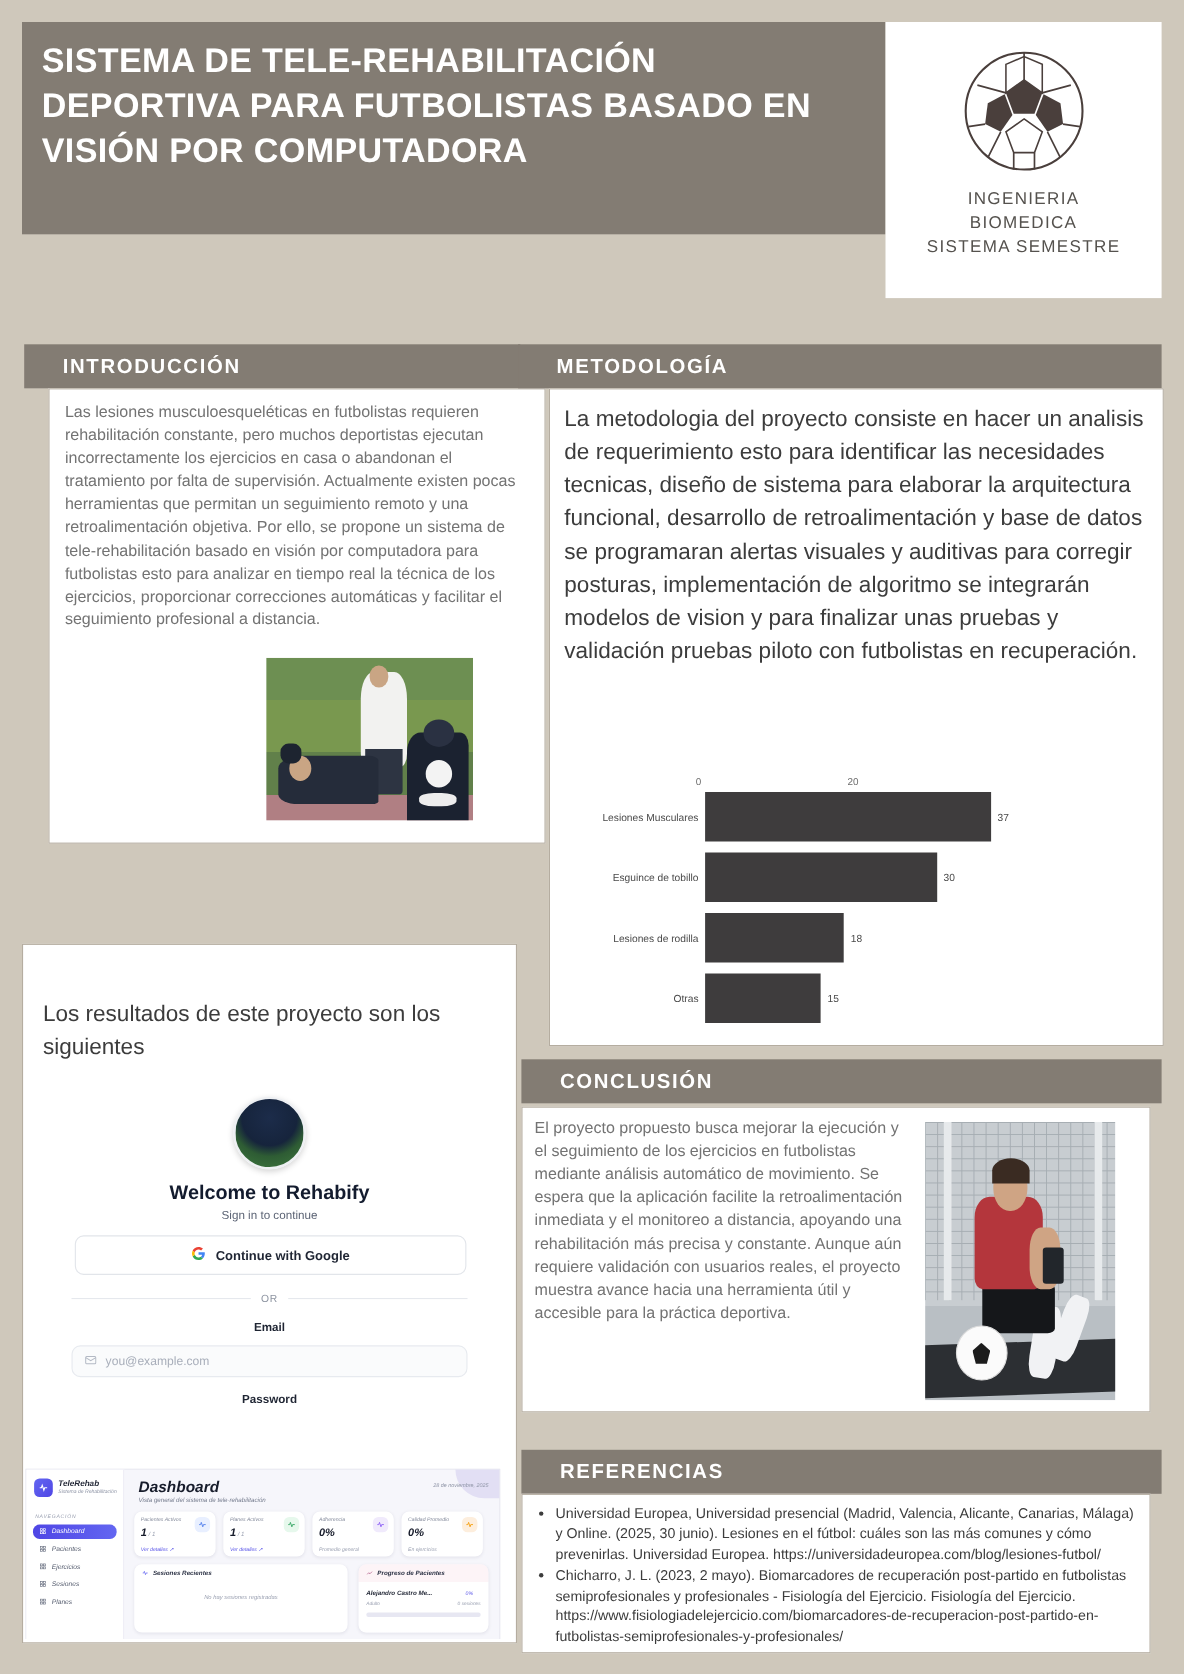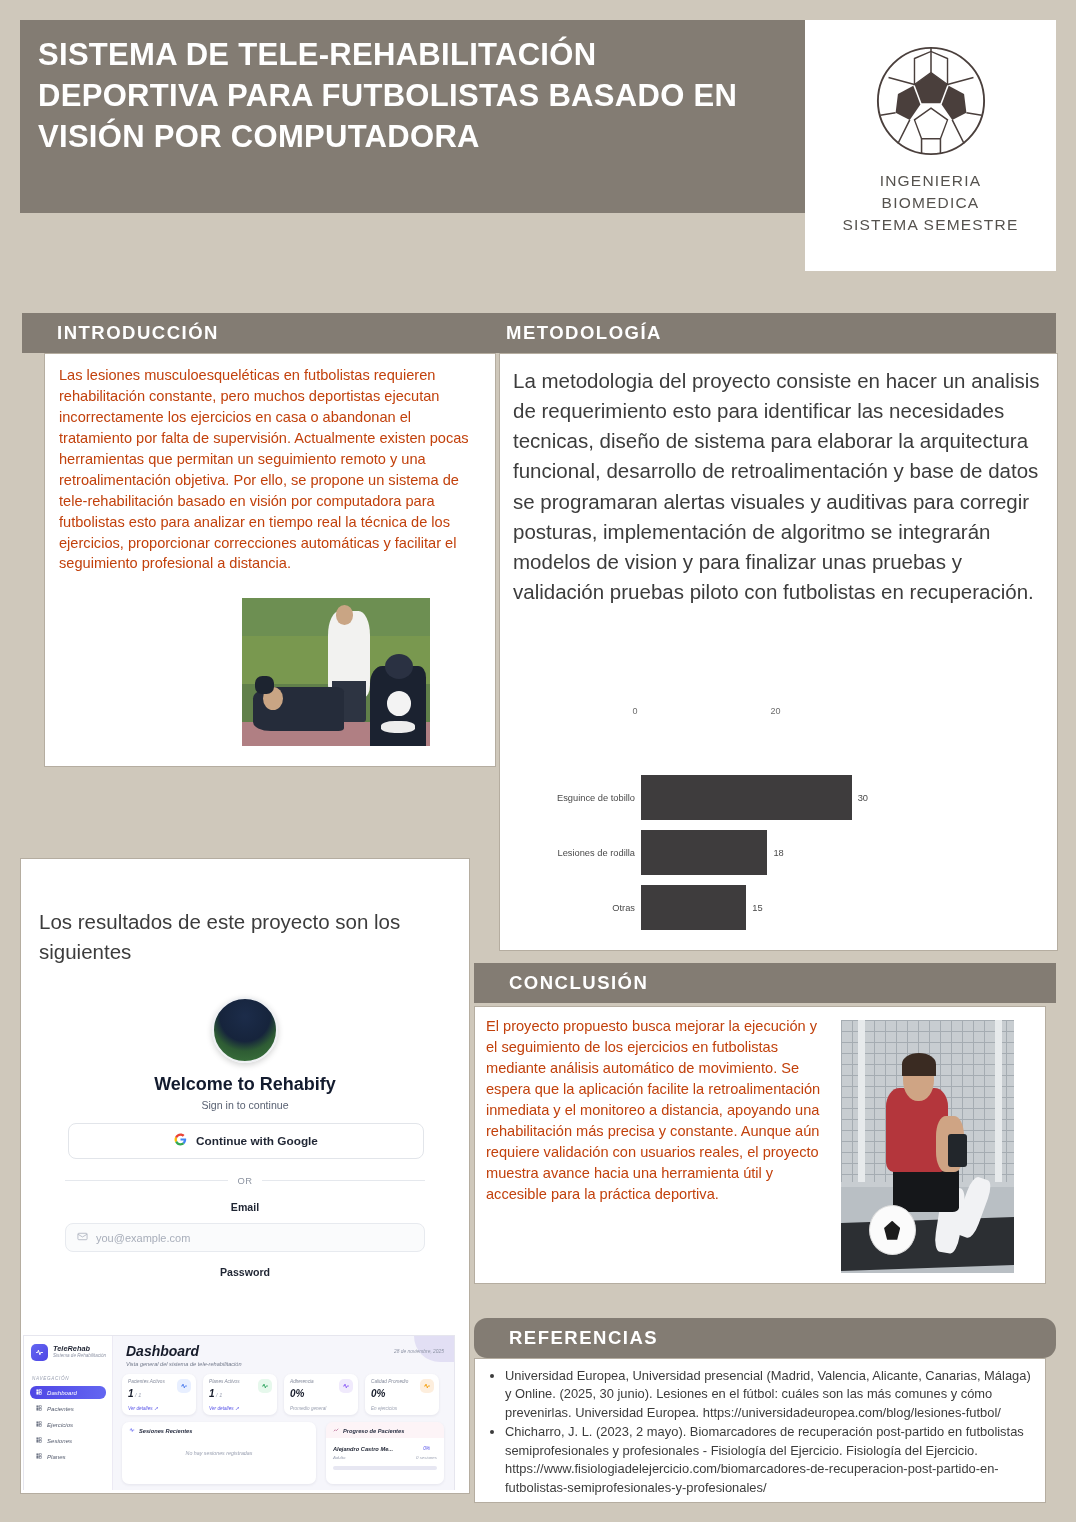--- a/index.html
+++ b/index.html
@@ -38,21 +38,21 @@
 
   
   .panel{position:absolute;}
   .panel .band{position:absolute;left:0;top:0;height:40px;background:#837c73;}
   .panel .band .band-title{
     position:absolute;left:35px;top:9px;font-size:18.5px;font-weight:bold;
     letter-spacing:1.5px;color:#ffffff;text-transform:uppercase;
   }
   .panel .card{position:absolute;background:#ffffff;border:1px solid #b5ada0;}
 
-  .body-text{font-size:14.6px;line-height:1.435;color:#c2410c;}
+  .body-text{font-size:14.6px;line-height:1.435;color:#737373;}
   .body-text-lg{font-size:20.5px;line-height:1.47;color:#3c3c3c;}
 
   
   #intro{left:22px;top:313px;width:451px;height:468px;}
   #intro .band{left:0;top:0;width:451px;}
   #intro .card{left:22px;top:40px;width:450px;height:412px;}
   #intro .itext{position:absolute;left:14px;top:11px;width:425px;}
   #intro .photo{position:absolute;left:197px;top:244px;width:188px;height:148px;overflow:hidden;}
 
   
@@ -72,21 +72,21 @@
 
   
   #conclu{left:465px;top:963px;width:591px;height:339px;}
   #conclu .band{left:9px;top:0;width:582px;}
   #conclu .card{left:9px;top:43px;width:570px;height:276px;}
   #conclu .ctext{position:absolute;left:11px;top:9px;width:345px;}
   #conclu .photo{position:absolute;left:366px;top:13px;width:173px;height:253px;overflow:hidden;}
 
   
   #refs{left:465px;top:1318px;width:591px;height:186px;}
-  #refs .band{left:9px;top:0;width:582px;border-radius:13px;}
+  #refs .band{left:9px;top:0;width:582px;}
   #refs .card{left:9px;top:40px;width:570px;height:143px;}
   #refs ul{margin:8px 14px 0 30px;padding:0;}
   #refs li{font-size:12.9px;line-height:1.43;color:#3c3c3c;margin-bottom:1px;}
 
   
   .chart{position:relative;width:100%;height:100%;}
   .chart .axis-tick{position:absolute;top:0;font-size:9px;color:#6d6d6d;transform:translateX(-50%);}
   .chart .row{position:absolute;left:0;right:0;display:flex;align-items:center;}
   .chart .cat{width:125px;text-align:right;font-size:9.3px;color:#4a4a4a;padding-right:6px;}
   .chart .bar{background:#3e3c3d;height:100%;}
@@ -235,20 +235,25 @@
   <div class="panel" id="metodo">
     <div class="band">
       <div class="band-title">METODOLOGÍA</div>
     </div>
     <div class="card">
       <div class="mtext body-text-lg">La metodologia del proyecto consiste en hacer un analisis de requerimiento esto para identificar las necesidades tecnicas, diseño de sistema para elaborar la arquitectura funcional, desarrollo de retroalimentación y base de datos se programaran alertas visuales y auditivas para corregir posturas, implementación de algoritmo se integrarán modelos de vision y para finalizar unas pruebas y validación pruebas piloto con futbolistas en recuperación.</div>
       <div class="chartarea">
         <div class="chart" id="chart-root">
             <div class="axis-tick" style="left: 125px;">0</div>
             <div class="axis-tick" style="left: 265.476px;">20</div>
+            <div class="row" style="top: 14px; height: 45px;">
+              <div class="cat">Lesiones Musculares</div>
+              <div class="bar" style="width: 259.881px; background: rgb(62, 60, 61);"></div>
+              <div class="val">37</div>
+            </div>
             <div class="row" style="top: 69px; height: 45px;">
               <div class="cat">Esguince de tobillo</div>
               <div class="bar" style="width: 210.714px; background: rgb(62, 60, 61);"></div>
               <div class="val">30</div>
             </div>
             <div class="row" style="top: 124px; height: 45px;">
               <div class="cat">Lesiones de rodilla</div>
               <div class="bar" style="width: 126.429px; background: rgb(62, 60, 61);"></div>
               <div class="val">18</div>
             </div>

